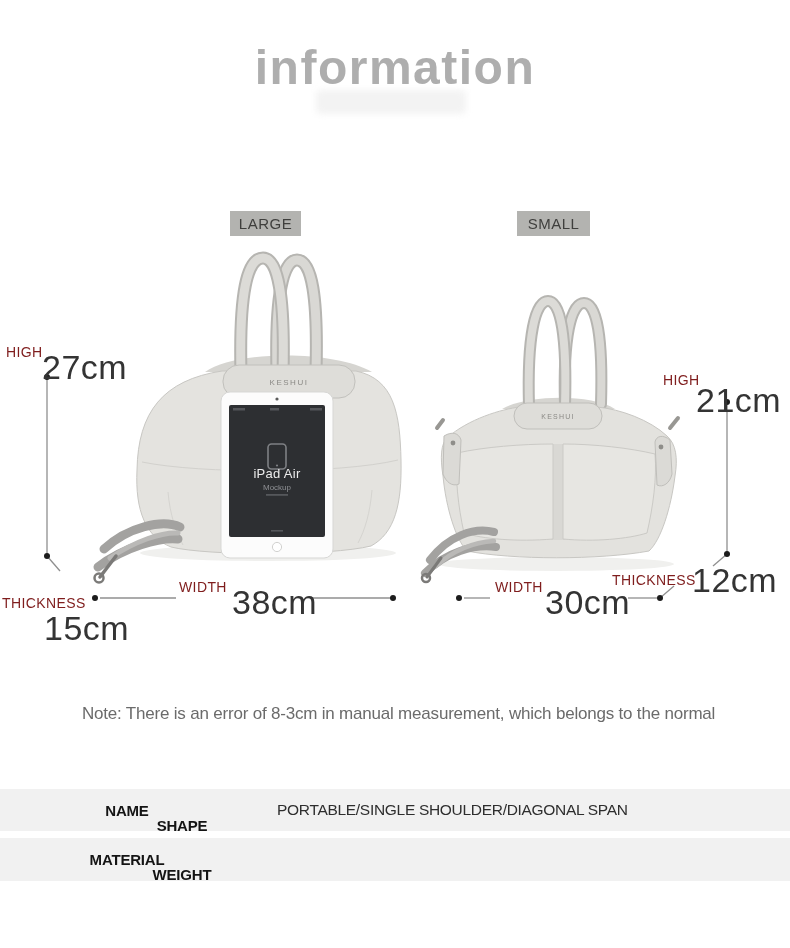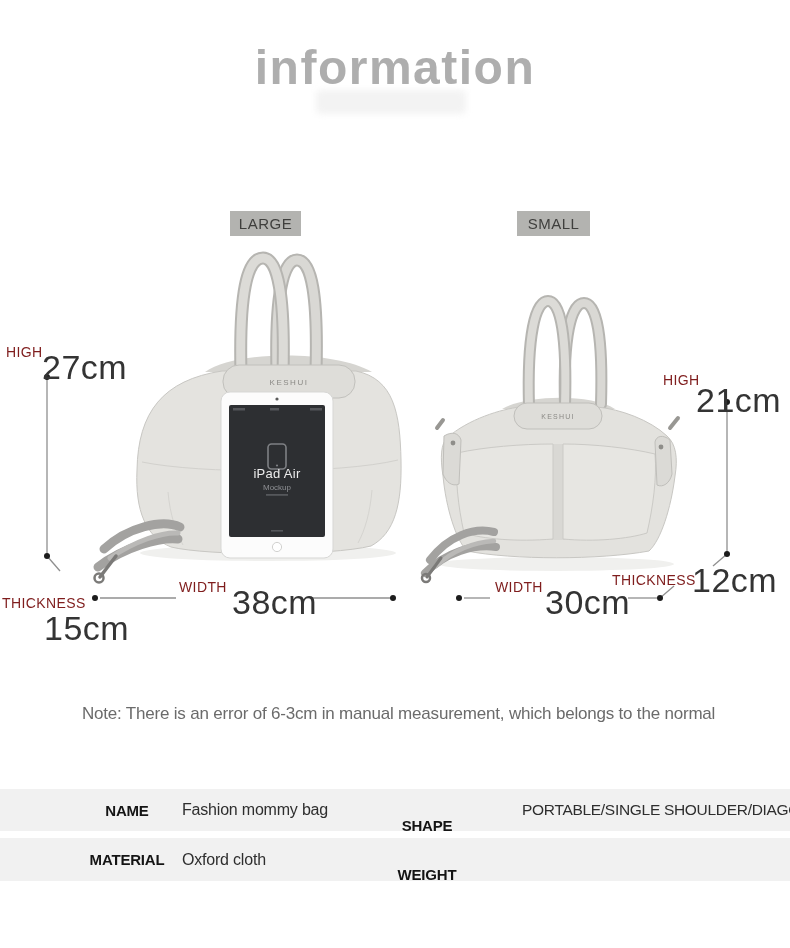--- a/index.html
+++ b/index.html
@@ -172,28 +172,26 @@
   <span class="abs meas-value" style="left:232px;top:585px;">38cm</span>
 
   <span class="abs meas-label" style="left:663px;top:372px;">HIGH</span>
   <span class="abs meas-value" style="left:696px;top:383px;text-align:right;">21cm</span>
   <span class="abs meas-label" style="left:612px;top:572px;">THICKNESS</span>
   <span class="abs meas-value" style="left:692px;top:563px;text-align:right;">12cm</span>
   <span class="abs meas-label" style="left:495px;top:579px;">WIDTH</span>
   <span class="abs meas-value" style="left:545px;top:585px;">30cm</span>
 
   <div class="abs note">
-    <div>Note: There is an error of 6-3cm in manual measurement, which belongs to the normal</div>
+    <div>Note: There is an error of 8-3cm in manual measurement, which belongs to the normal</div>
   </div>
 
   <div class="abs spec-row row-1">
     <span class="spec-label lab1">NAME</span>
-    <span class="val1">Fashion mommy bag</span>
     <span class="spec-label lab2">SHAPE</span>
     <span class="val2">PORTABLE/SINGLE SHOULDER/DIAGONAL SPAN</span>
   </div>
   <div class="abs spec-row row-2">
     <span class="spec-label lab1">MATERIAL</span>
-    <span class="val1">Oxford cloth</span>
     <span class="spec-label lab2">WEIGHT</span>
   </div>
 
 </div>
 
 </body></html>

